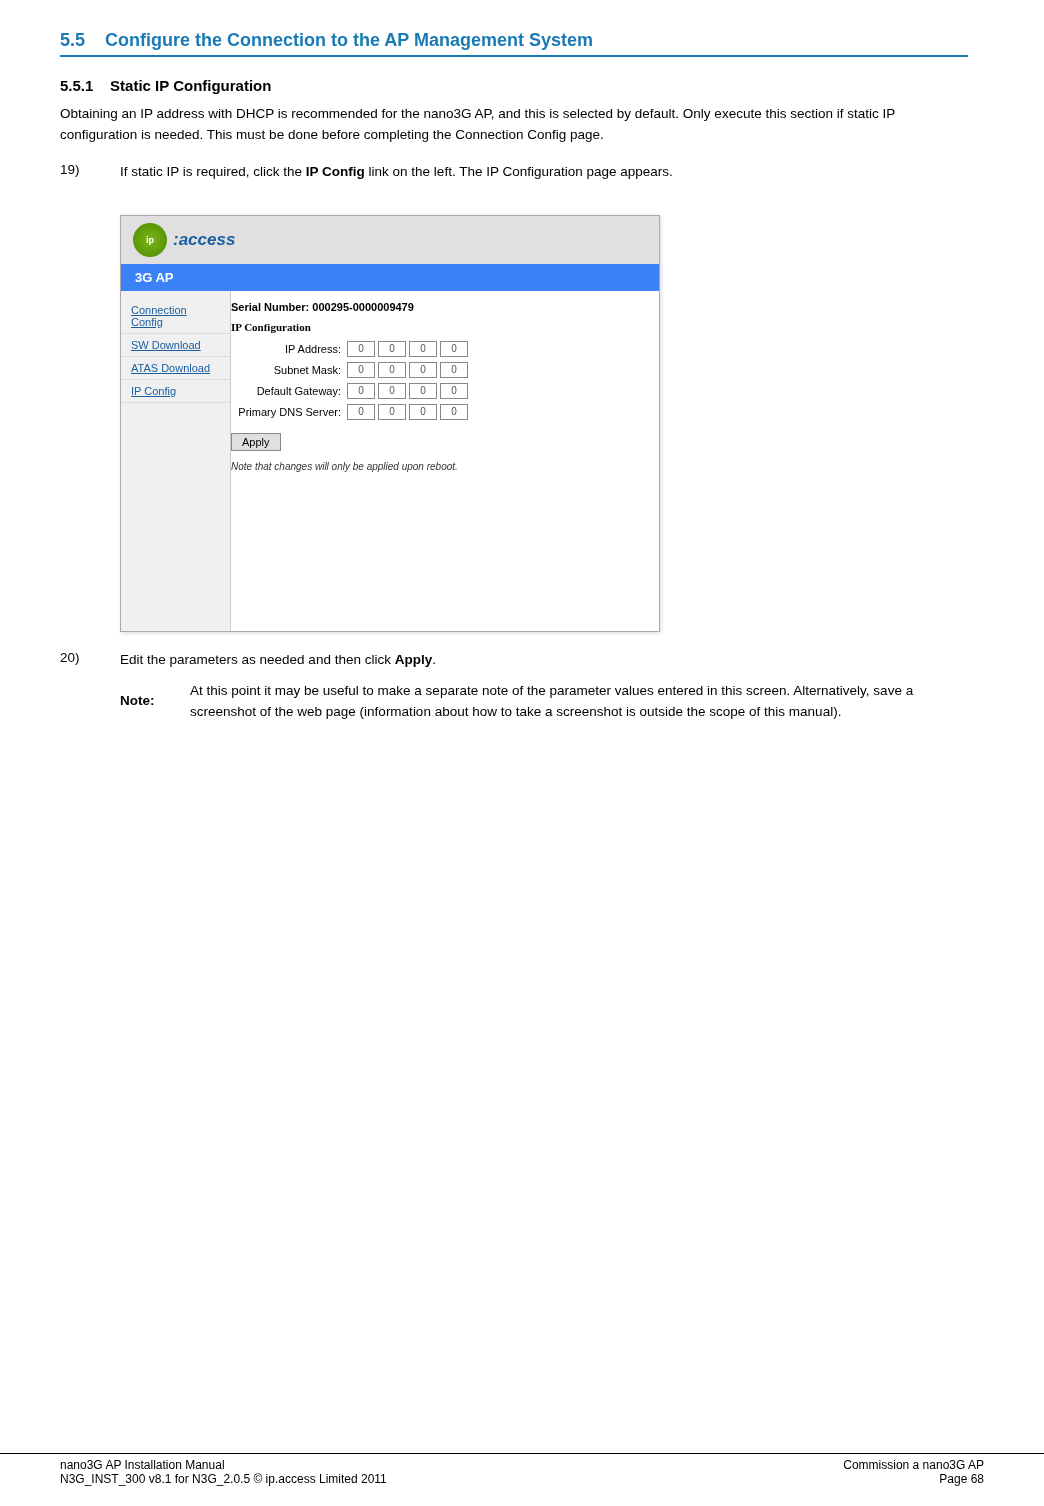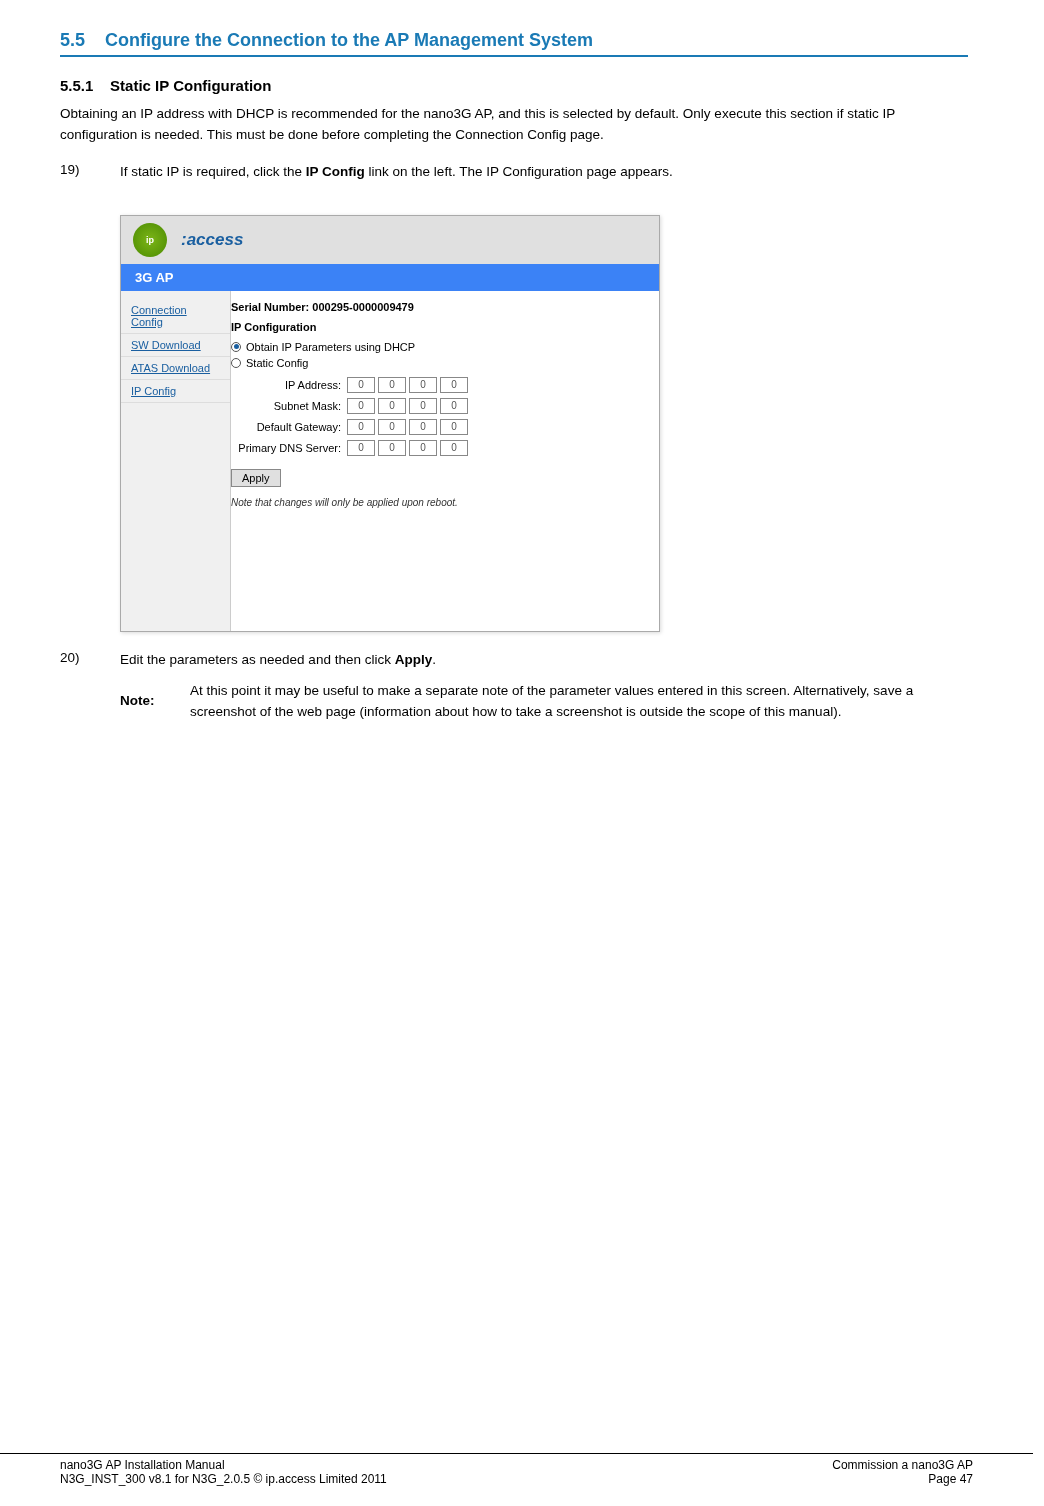--- a/index.html
+++ b/index.html
@@ -82,21 +82,21 @@
       height: 48px;
       display: flex;
       align-items: center;
       padding: 0 12px;
       position: relative;
       overflow: hidden;
     }
     .ip-logo {
       display: flex;
       align-items: center;
-      gap: 14px;
+      gap: 6px;
     }
     .ip-logo-icon {
       width: 34px;
       height: 34px;
       background: radial-gradient(circle, #7cb518, #4a8a00);
       border-radius: 50%;
       display: flex;
       align-items: center;
       justify-content: center;
       color: white;
@@ -143,20 +143,21 @@
       margin-bottom: 8px;
       font-size: 11px;
     }
     .ss-serial span {
       font-weight: bold;
     }
     .ss-config-title {
       font-weight: bold;
       font-size: 11px;
       margin-bottom: 8px;
+      font-family: Liberation Serif, serif;
     }
     .ss-radio-group {
       margin-bottom: 8px;
     }
     .ss-radio-item {
       display: flex;
       align-items: center;
       gap: 5px;
       margin-bottom: 4px;
       font-size: 11px;
@@ -216,21 +217,21 @@
       font-size: 10px;
       color: #333;
       font-style: italic;
       margin-top: 4px;
     }
     
     .page-footer {
       position: absolute;
       bottom: 20px;
       left: 0;
-      right: 11px;
+      right: 0;
       padding: 0 60px;
       border-top: 1px solid #000;
       display: flex;
       justify-content: space-between;
       font-size: 12px;
       padding-top: 4px;
     }
   </style>
 </head>
 <body>
@@ -280,30 +281,20 @@
 
       <div class="ss-main">
 
         <div class="ss-serial">
           <span><strong>Serial Number:</strong></span>
           <span>000295-0000009479</span>
         </div>
 
         <div class="ss-config-title">IP Configuration</div>
 
-        <div class="ss-radio-group">
-          <div class="ss-radio-item">
-            <div class="radio-circle checked"></div>
-            <span>Obtain IP Parameters using DHCP</span>
-          </div>
-          <div class="ss-radio-item">
-            <div class="radio-circle"></div>
-            <span>Static Config</span>
-          </div>
-        </div>
 
         <div class="ss-field-row">
           <span class="ss-field-label">IP Address:</span>
           <div class="ss-field-inputs">
             <input class="ss-field-input" value="0" readonly="" style="">
             <input class="ss-field-input" value="0" readonly="" style="">
             <input class="ss-field-input" value="0" readonly="" style="">
             <input class="ss-field-input" value="0" readonly="" style="">
           </div>
         </div>
@@ -360,17 +351,17 @@
   </div>
 
 
   <div class="page-footer">
     <div>
       <div>nano3G AP Installation Manual</div>
       <div>N3G_INST_300 v8.1 for N3G_2.0.5 © ip.access Limited 2011</div>
     </div>
     <div style="text-align:right;">
       <div>Commission a nano3G AP</div>
-      <div>Page 47</div>
+      <div>Page 68</div>
     </div>
   </div>
 
 </div>
 
 </body></html>

